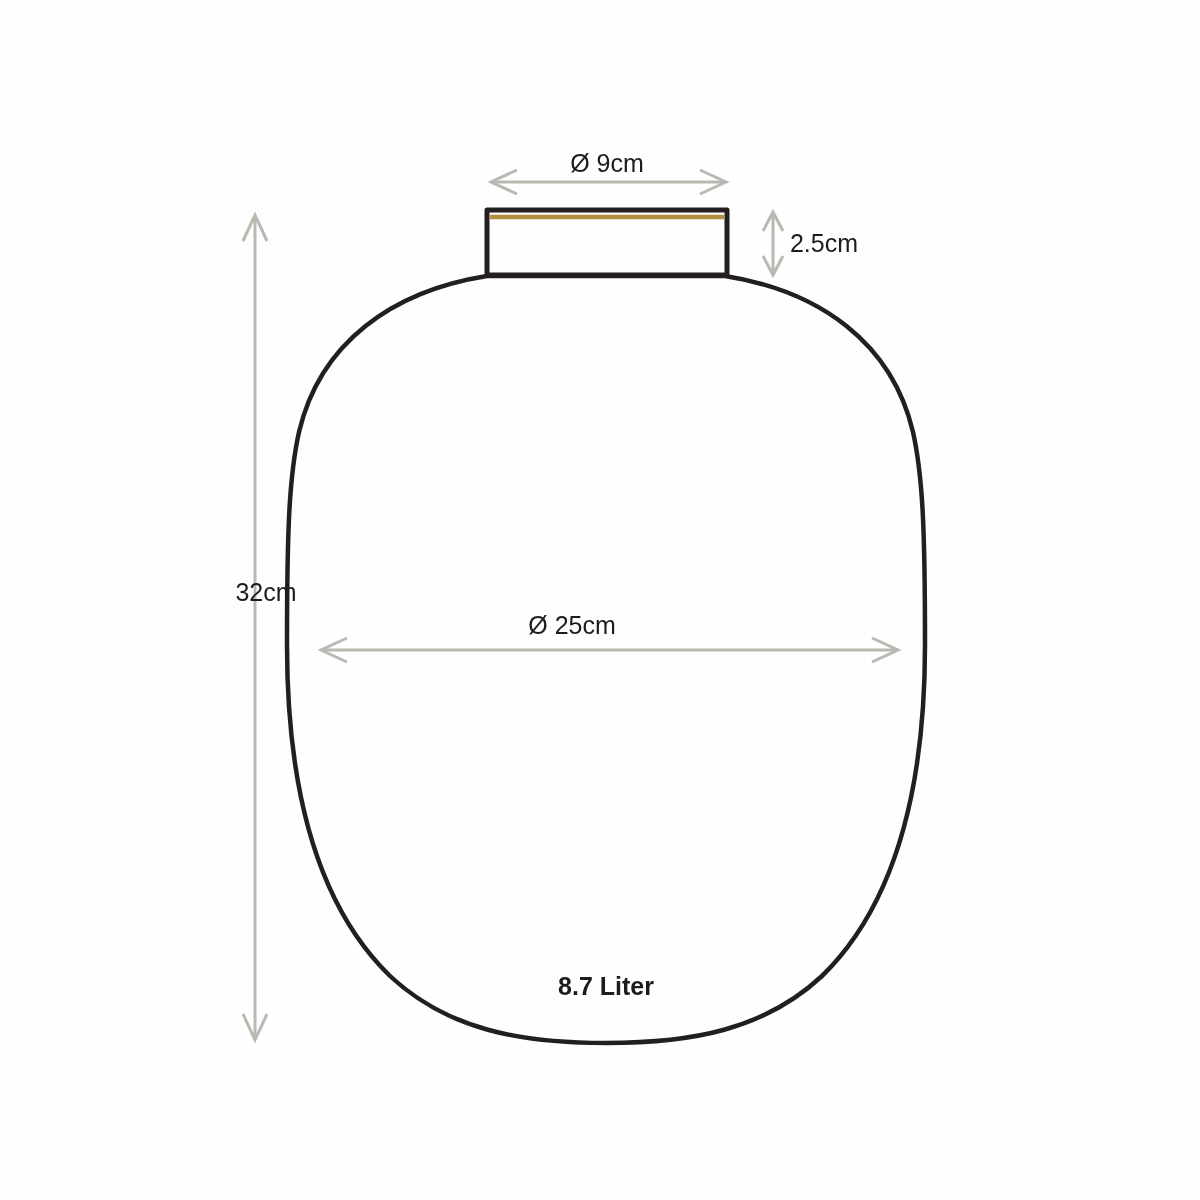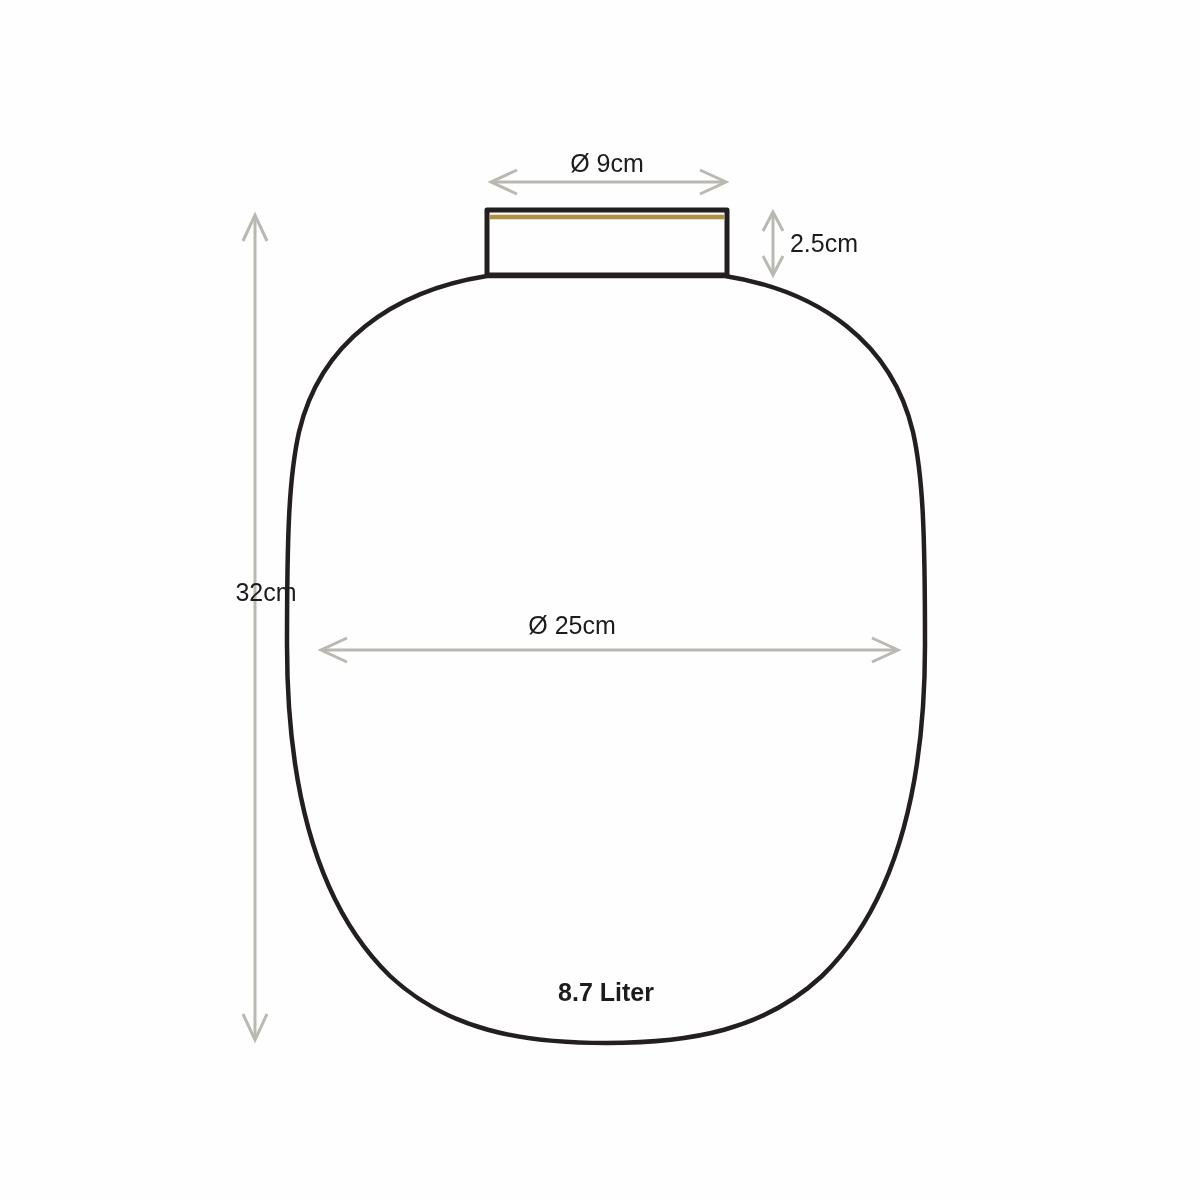--- a/index.html
+++ b/index.html
@@ -16,21 +16,21 @@
   .arrow { stroke: var(--arrow, #b9b8b1); fill: none; stroke-linecap: butt; stroke-linejoin: miter; }
   .gold-line { stroke: var(--gold, #b28f3e); fill: none; }
   .dim-label {
     position: absolute;
     transform: translate(-50%, -50%);
     color: var(--text, #1c1c1c);
     font-size: 25px;
     white-space: nowrap;
     line-height: 1;
   }
-  .dim-label.bold { font-weight: bold; margin-top: 6px; }
+  .dim-label.bold { font-weight: bold; }
 </style>
 </head>
 <body>
 
 <div class="canvas">
 
   <svg class="layer" width="1200" height="1200" viewBox="0 0 1200 1200">
 
     <path class="outline" stroke-width="4.5" d="M 487 276
              C 392 291, 320 343, 299 432

